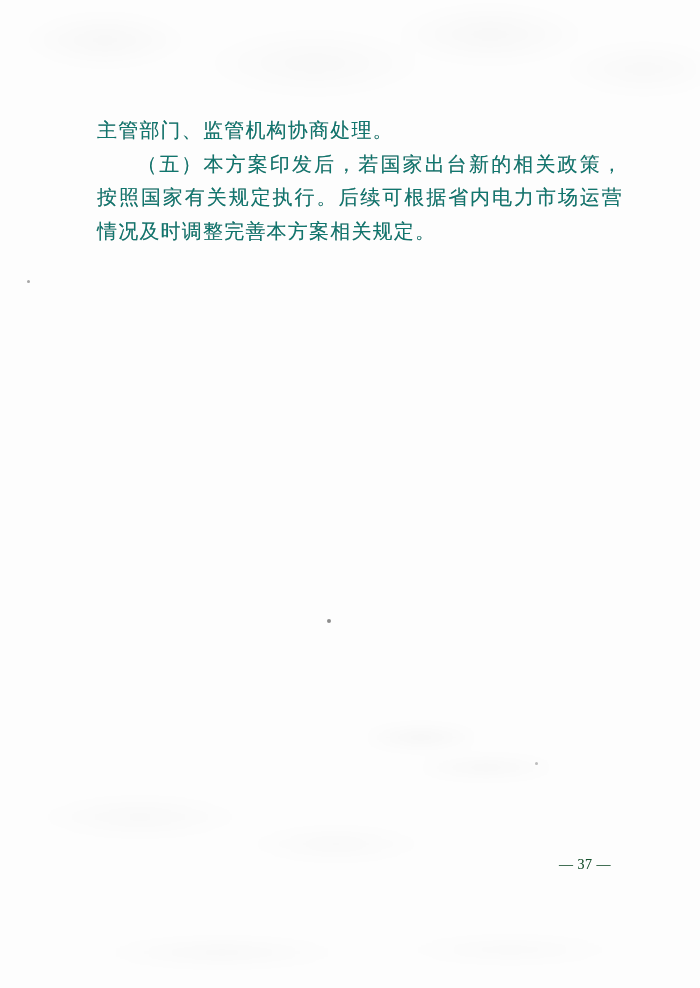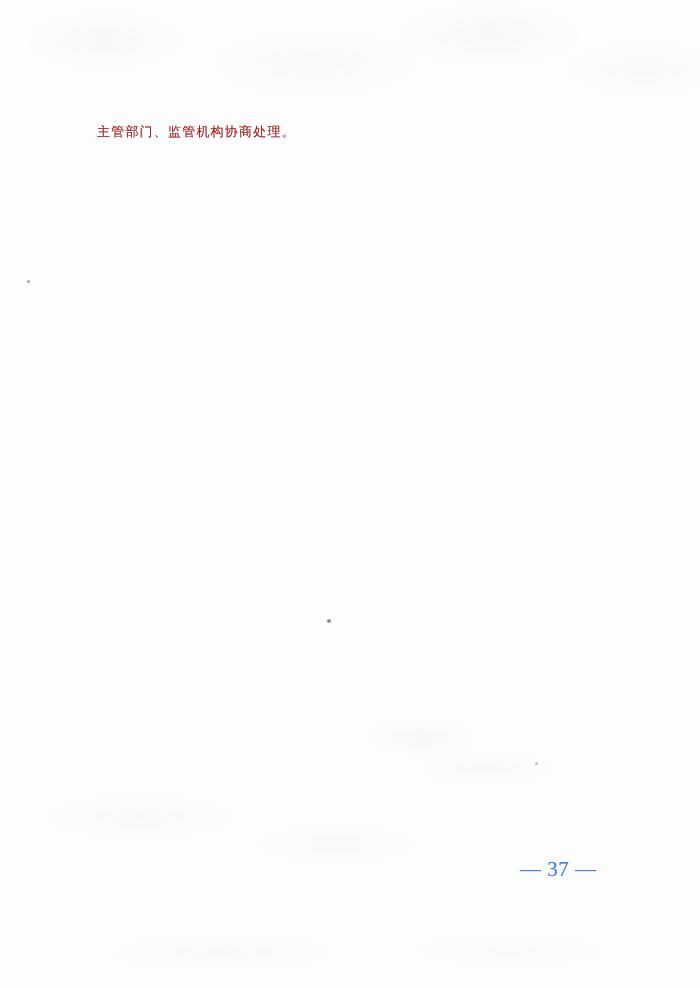--- a/index.html
+++ b/index.html
@@ -54,58 +54,61 @@
   }
   .speck-1 { left: 27px;  top: 280px; width: 3px; height: 3px; background: rgba(60,60,60,0.45); }
   .speck-2 { left: 327px; top: 619px; width: 4px; height: 4px; background: rgba(50,50,50,0.55); }
   .speck-3 { left: 535px; top: 762px; width: 3px; height: 3px; background: rgba(70,70,70,0.35); }
   
   .content {
     position: absolute;
     left: 97px;
     top: 115px;
     width: 526px;
-    color: #b91c1c;
-    font-size: 13px;
+    color: #0f766e;
+    font-size: 20px;
     line-height: 33.5px;
     letter-spacing: 1.2px;
     text-align: justify;
     text-justify: inter-character;
     text-shadow: 0 0 0.5px rgba(60,60,60,0.45);
+    font-family: Liberation Mono, monospace;
   }
   .content p {
     margin: 0;
     padding: 0;
   }
   .content p.indent {
     text-indent: 40px;
   }
   .page-number {
     position: absolute;
     left: 520px;
     top: 857px;
     width: 130px;
-    color: #3b82f6;
-    font-size: 21px;
+    text-align: center;
+    color: #14532d;
+    font-size: 14px;
     letter-spacing: 0.5px;
     text-shadow: 0 0 0.5px rgba(60,60,60,0.4);
   }
 </style>
 </head>
 <body>
 
 <div class="page">
 
   <div class="smudge smudge-top"></div>
   <div class="smudge smudge-mid"></div>
   <div class="smudge smudge-bottom-left"></div>
   <div class="smudge smudge-bottom"></div>
   <div class="speck speck-1"></div>
   <div class="speck speck-2"></div>
   <div class="speck speck-3"></div>
 
   <div class="content">
       <p>主管部门、监管机构协商处理。</p>
+      <p class="indent">（五）本方案印发后，若国家出台新的相关政策，按照国家有关规定执行。后续可根据省内电力市场运营情况及时调整完善本方案相关规定。</p>
     </div>
 
   <div class="page-number">— 37 —</div>
 
 </div>
 
 </body></html>

